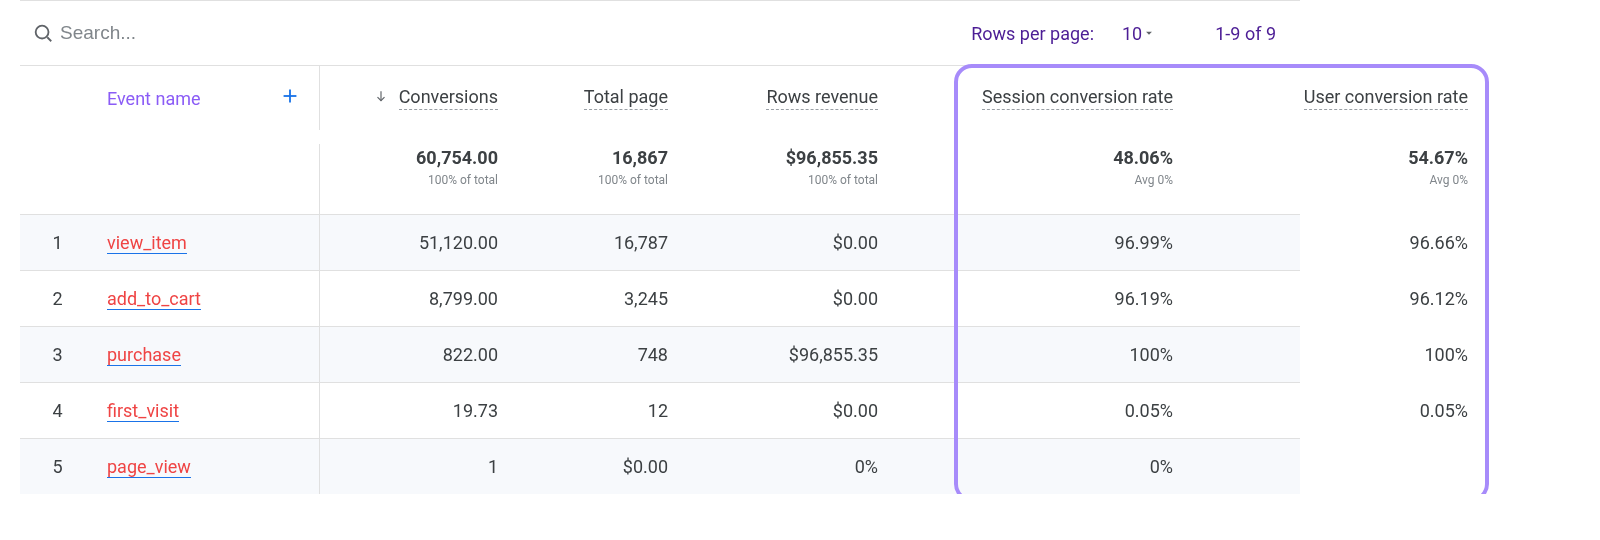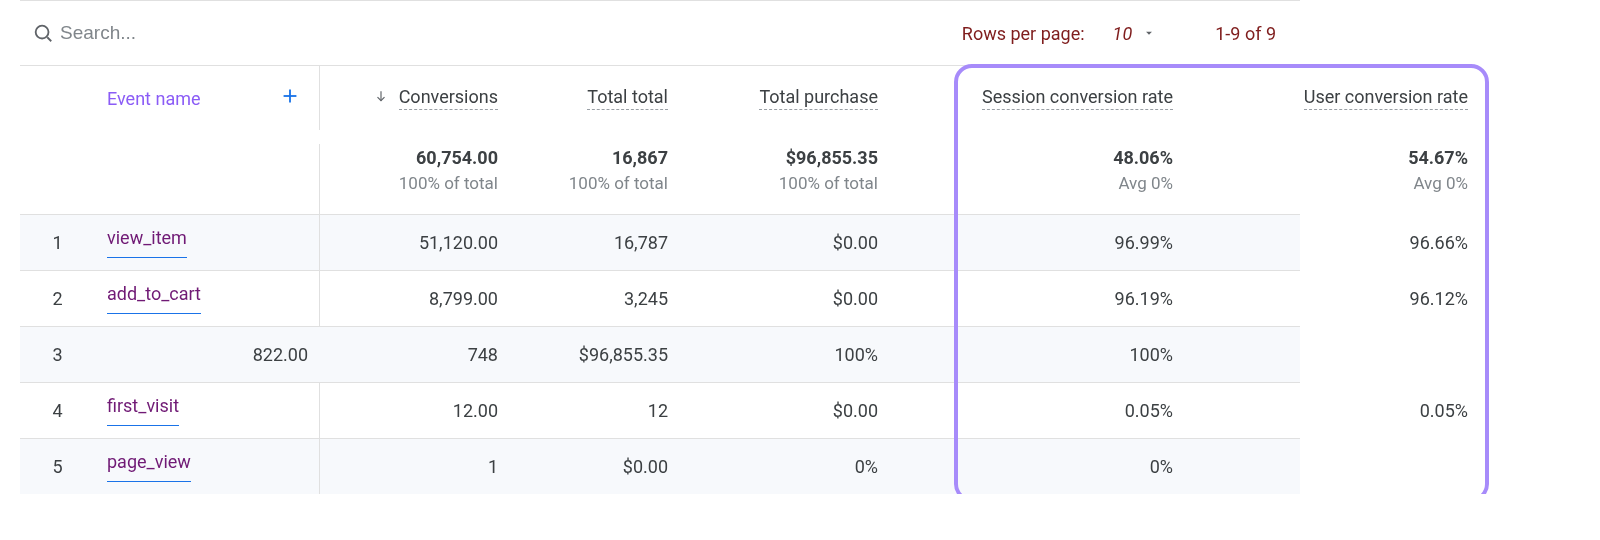--- a/index.html
+++ b/index.html
@@ -38,29 +38,27 @@
     font-size: 19px;
     color: #3c4043;
     flex: 1;
     background: transparent;
   }
   .search-input::placeholder { color: #80868b; }
   .rows-per-page {
     display: flex;
     align-items: center;
     gap: 28px;
-    color: #7f1d1d;
+    color: #4c1d95;
     font-size: 18px;
   }
   .rpp-select {
     display: flex;
     align-items: center;
-    gap: 10px;
     cursor: pointer;
-    font-style: italic;
   }
   .rpp-select .caret { color: #5f6368; }
   .range { margin-left: 31px; margin-right: 16px; }
 
   
   .table {
     position: relative;
     display: flex;
     flex-direction: column;
   }
@@ -120,26 +118,26 @@
     align-items: flex-start;
     padding-top: 14px;
   }
   .summary-stack {
     display: flex;
     flex-direction: column;
     align-items: flex-end;
     line-height: 1.5;
   }
   .summary-val { font-weight: 700; font-size: 18px; color:#3c4043; }
-  .summary-sub { color:#80868b; font-size: 17px; }
+  .summary-sub { color:#80868b; font-size: 12px; }
 
   .link {
-    color: #701a75;
+    color: #ef4444;
     border-bottom: 1px solid #1a73e8;
-    padding-bottom: 9px;
+    padding-bottom: 0px;
     cursor: pointer;
   }
 
   
   .highlight {
     position: absolute;
     border: 4px solid #a78bfa;
     border-radius: 18px;
     pointer-events: none;
   }
@@ -187,22 +185,22 @@
         </div>
       </div>
       <div class="cell num">
         <span class="sort-arrow">
           <svg width="14" height="14" viewBox="0 0 24 24" fill="none" stroke="currentColor" stroke-width="2">
               <line x1="12" y1="4" x2="12" y2="20"></line>
               <polyline points="18 14 12 20 6 14"></polyline>
             </svg>
         </span><span class="th">Conversions</span>
       </div>
-      <div class="cell num"><span class="th">Total total</span></div>
-      <div class="cell num"><span class="th">Total purchase</span></div>
+      <div class="cell num"><span class="th">Total page</span></div>
+      <div class="cell num"><span class="th">Rows revenue</span></div>
       <div class="cell num"><span class="th">Session conversion rate</span></div>
       <div class="cell num"><span class="th">User conversion rate</span></div>
       <div class="cell"></div>
     </div>
 
     <div class="row summary">
       <div class="cell idx"></div>
       <div class="cell event-name-cell"></div>
       <div class="cell num">
           <div class="summary-stack">
@@ -257,33 +255,36 @@
     </div>
     <div class="cell num">8,799.00</div>
     <div class="cell num">3,245</div>
     <div class="cell num">$0.00</div>
     <div class="cell num">96.19%</div>
     <div class="cell num">96.12%</div>
     <div class="cell"></div>
         </div>
         <div class="row body" style="background: rgb(247, 249, 252);">
     <div class="cell idx">3</div>
+    <div class="cell event-name-cell">
+      <span class="link">purchase</span>
+    </div>
     <div class="cell num">822.00</div>
     <div class="cell num">748</div>
     <div class="cell num">$96,855.35</div>
     <div class="cell num">100%</div>
     <div class="cell num">100%</div>
     <div class="cell"></div>
         </div>
         <div class="row body" style="background: rgb(255, 255, 255);">
     <div class="cell idx">4</div>
     <div class="cell event-name-cell">
       <span class="link">first_visit</span>
     </div>
-    <div class="cell num">12.00</div>
+    <div class="cell num">19.73</div>
     <div class="cell num">12</div>
     <div class="cell num">$0.00</div>
     <div class="cell num">0.05%</div>
     <div class="cell num">0.05%</div>
     <div class="cell"></div>
         </div>
         <div class="row body" style="background: rgb(247, 249, 252);">
     <div class="cell idx">5</div>
     <div class="cell event-name-cell">
       <span class="link">page_view</span>

